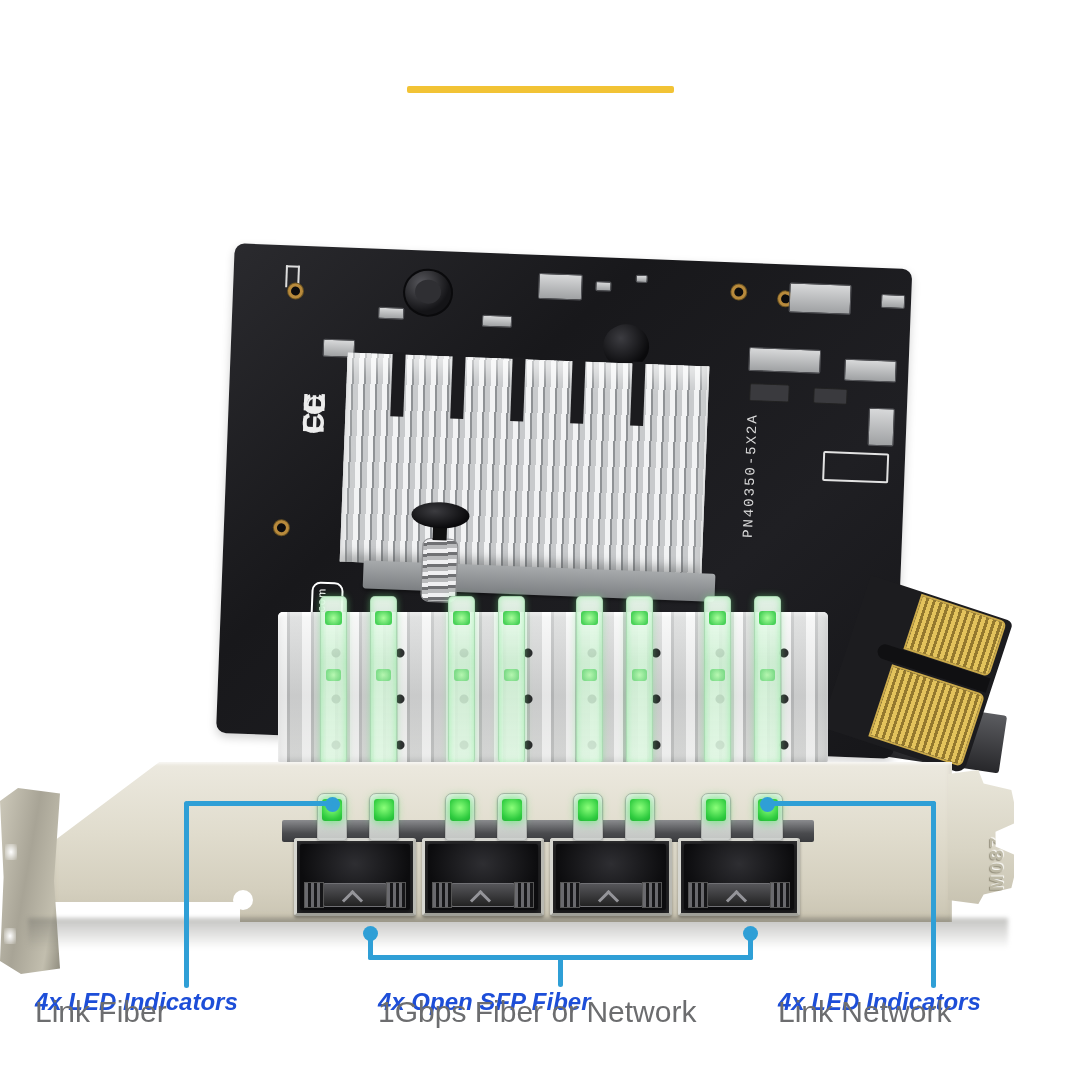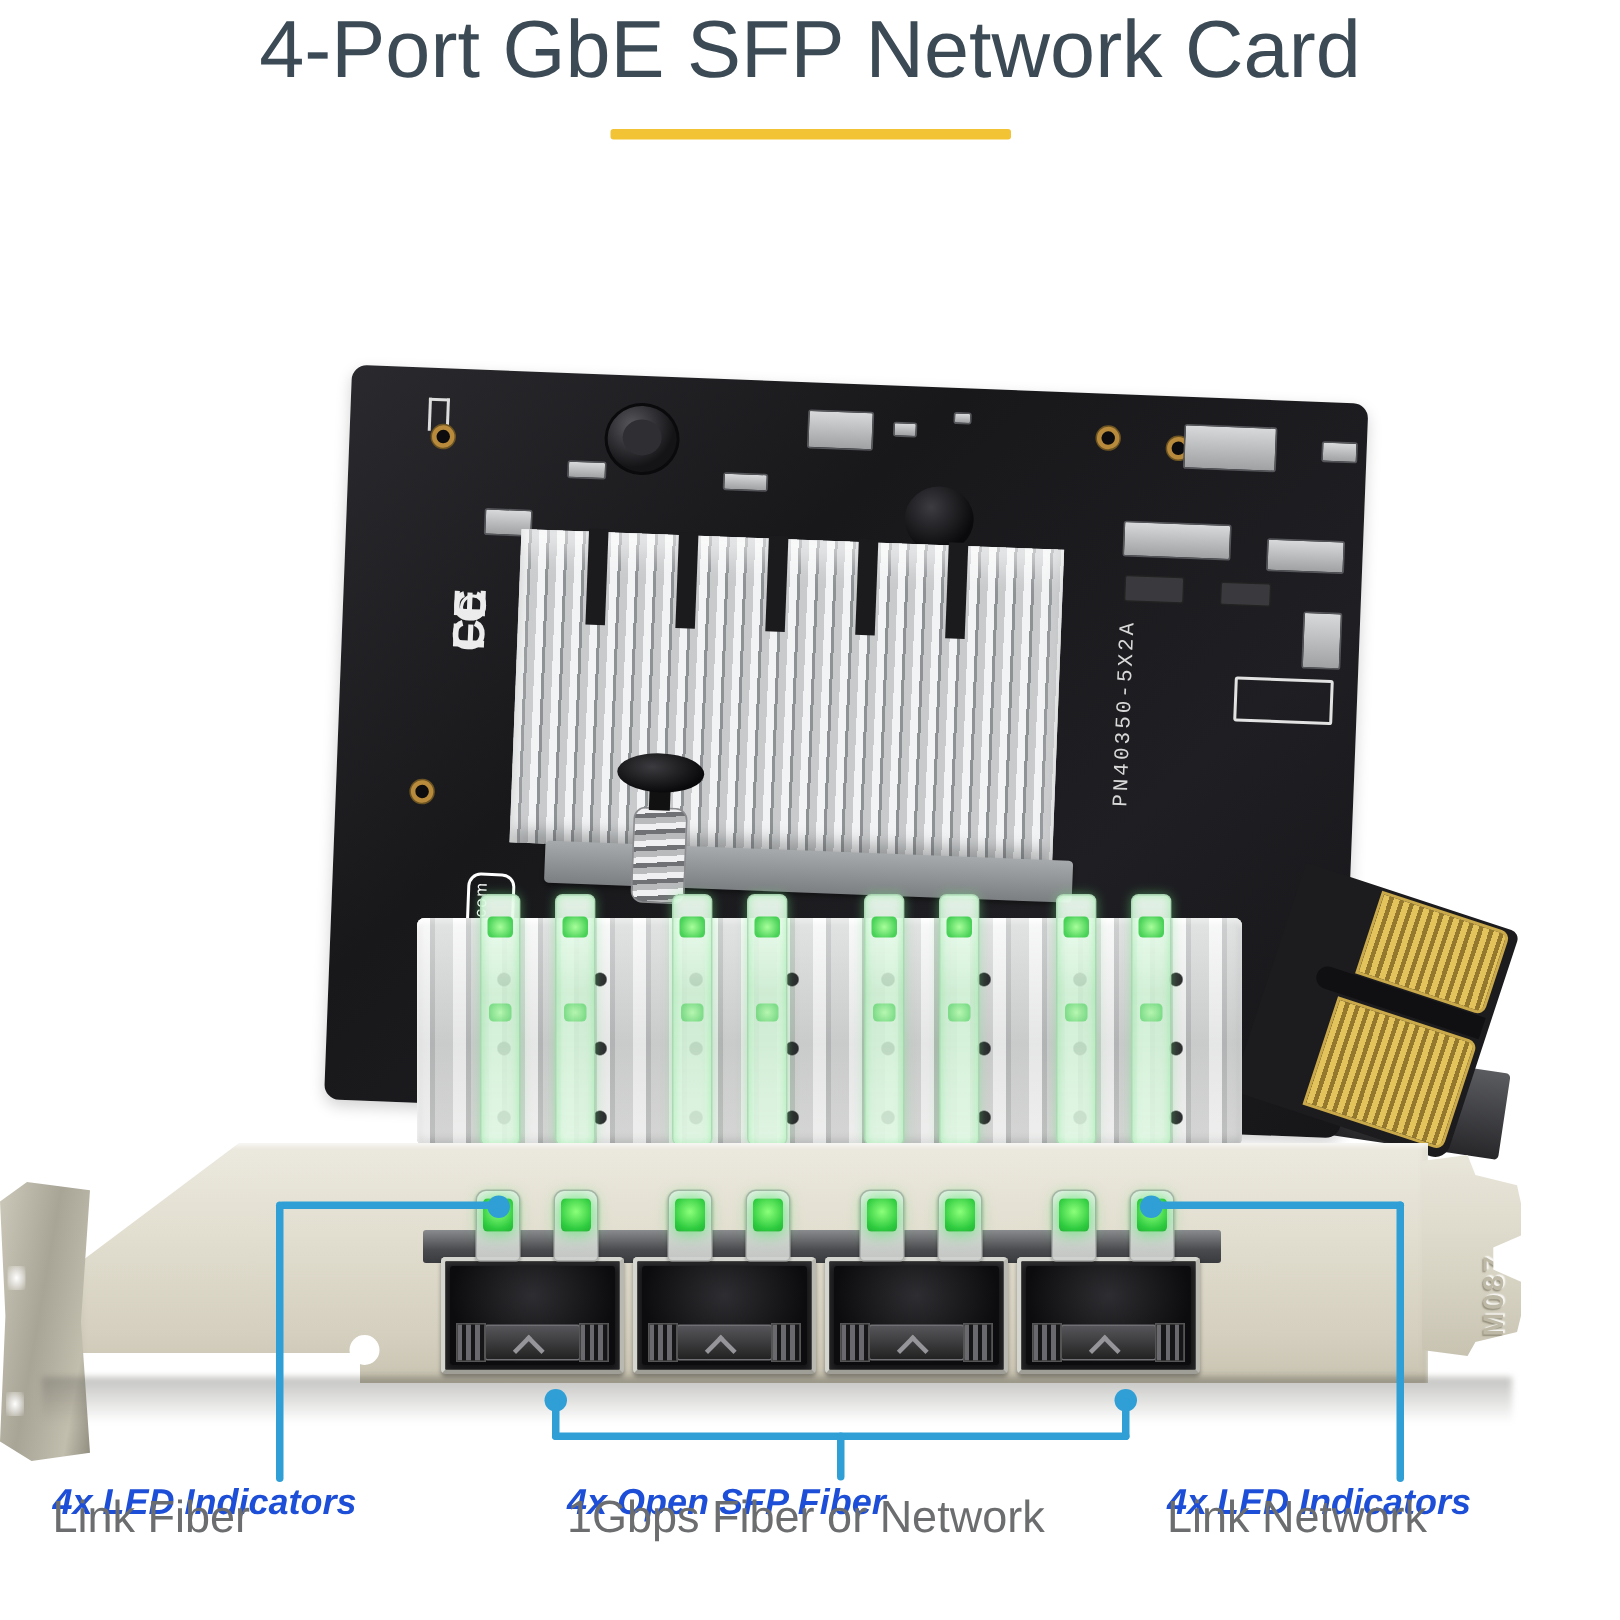--- a/index.html
+++ b/index.html
@@ -140,21 +140,20 @@
   
   .ann{z-index:7;text-align:center;}
   .ann-title{position:static;display:block;font-size:24px;font-weight:bold;color:#1d4ed8;font-style:italic;}
   .ann-sub{position:static;display:block;font-size:30px;color:#6c6d6f;margin-top:7px;}
 </style>
 </head>
 <body>
 
 <div id="stage">
 
-  <div class="page-title">4-Port GbE SFP Network Card</div>
   <div class="underline"></div>
 
   <div class="edge-slab"></div>
   <div class="edge-slab2"></div>
 
   <div class="card-group">
     <div class="pcb">
       <div class="silk"></div>
       <div class="hole" style="left:55px;top:38px"></div>
       <div class="hole" style="left:50px;top:275px"></div>

